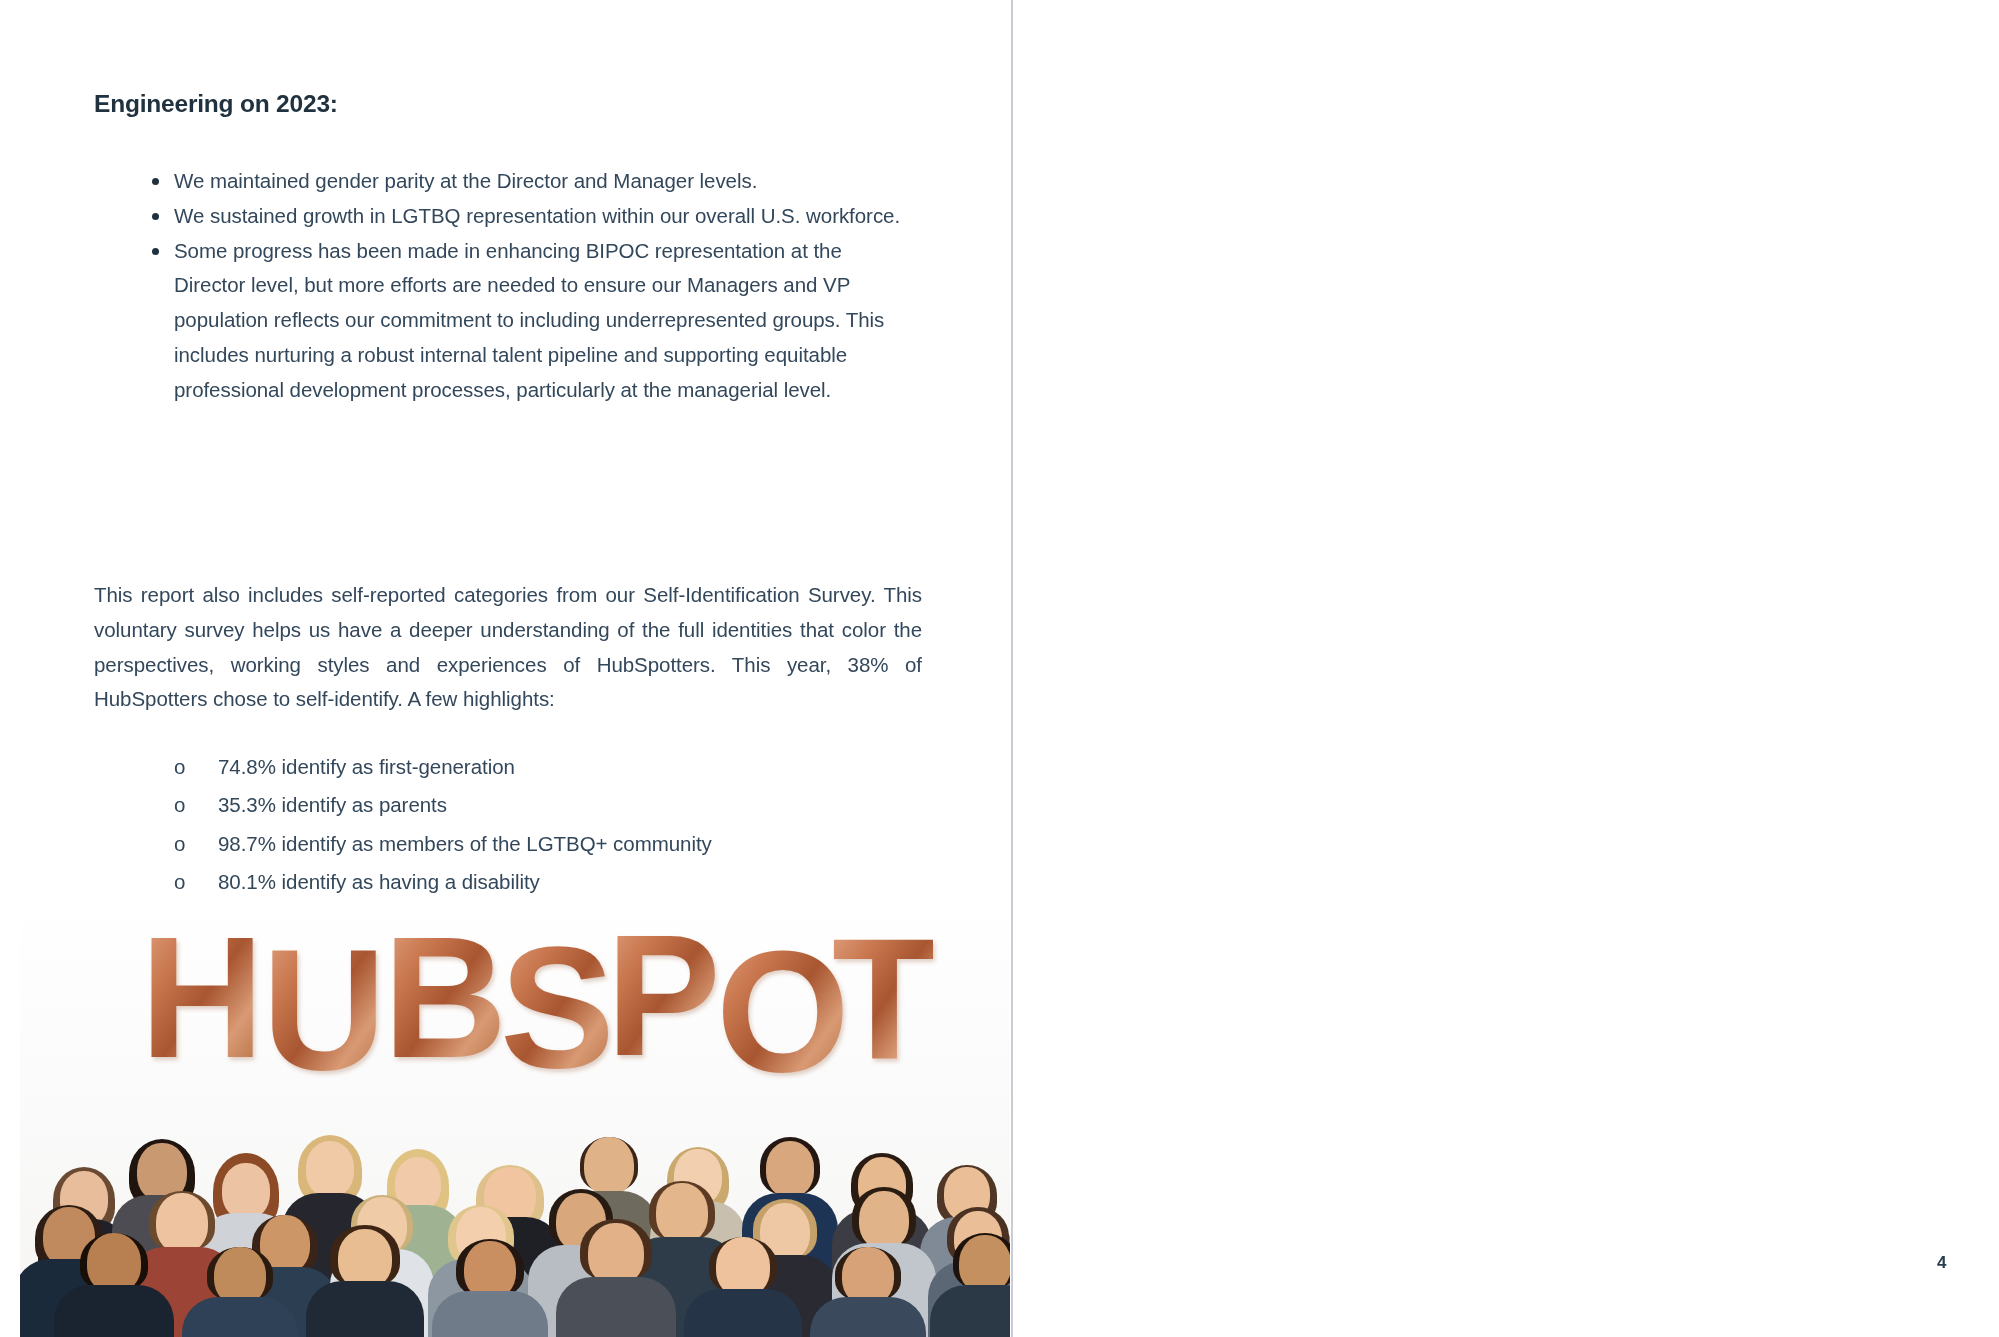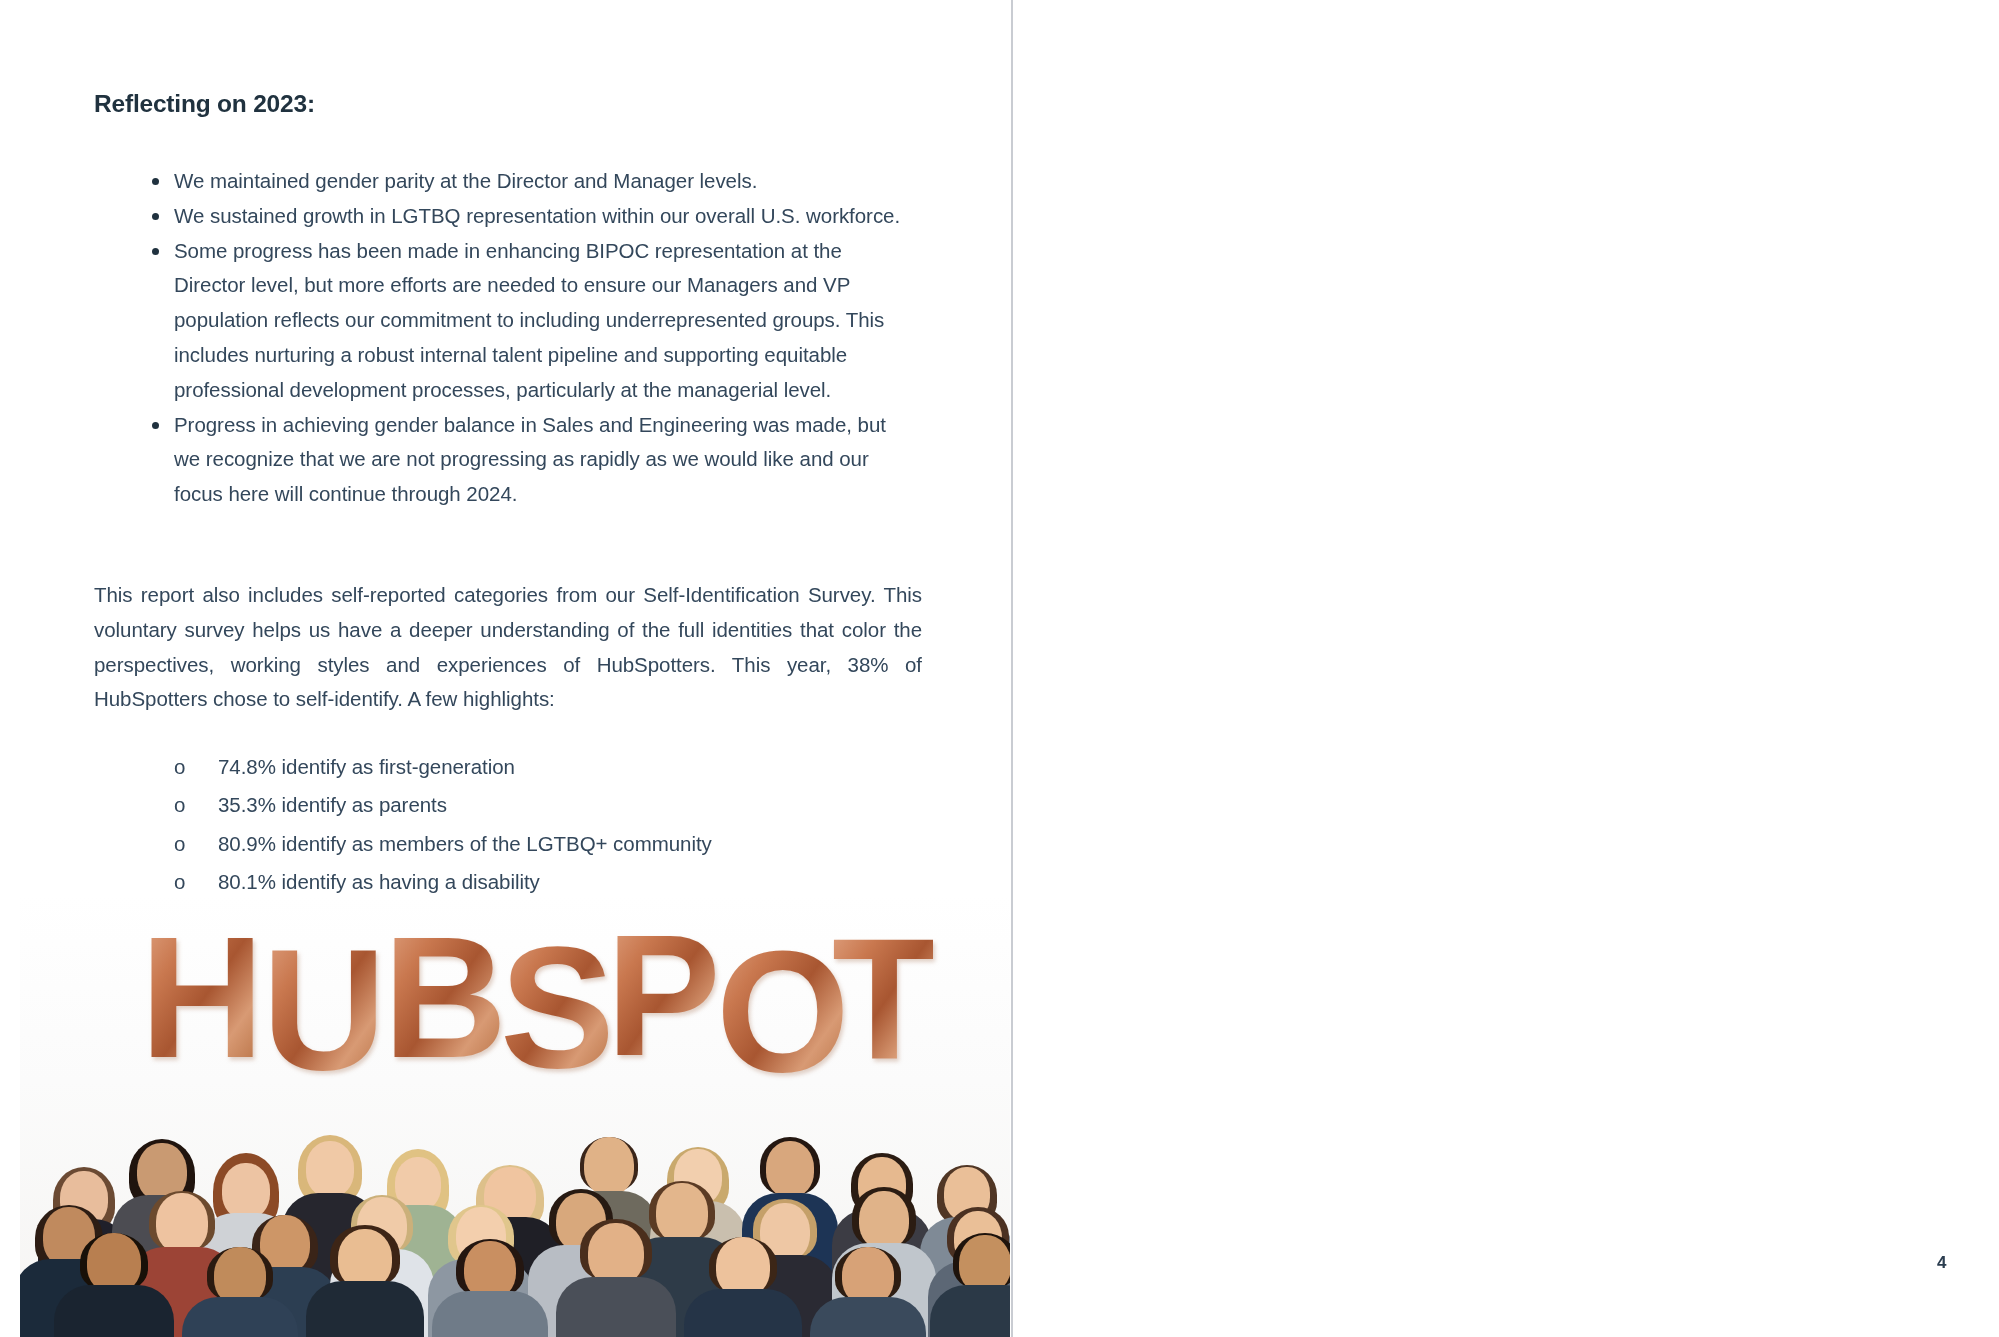--- a/index.html
+++ b/index.html
@@ -186,43 +186,42 @@
 </style>
 </head>
 <body>
 
 <div class="page">
 
   <div class="divider"></div>
 
   <div class="col-left">
 
-    <div id="left-heading" class="heading">Reflecting on 2023:</div>
+    <div id="left-heading" class="heading">Engineering on 2023:</div>
 
     <ul id="left-bullets" class="body-text">
       <li>We maintained gender parity at the Director and Manager levels.</li>
       <li>We sustained growth in LGTBQ representation within our overall U.S. workforce.</li>
       <li>Some progress has been made in enhancing BIPOC representation at the Director level, but more efforts are needed to ensure our Managers and VP population reflects our commitment to including underrepresented groups. This includes nurturing a robust internal talent pipeline and supporting equitable professional development processes, particularly at the managerial level.</li>
-      <li>Progress in achieving gender balance in Sales and Engineering was made, but we recognize that we are not progressing as rapidly as we would like and our focus here will continue through 2024.</li>
     </ul>
 
     <p id="left-para" class="body-text">This report also includes self-reported categories from our Self-Identification Survey. This voluntary survey helps us have a deeper understanding of the full identities that color the perspectives, working styles and experiences of HubSpotters. This year, 38% of HubSpotters chose to self-identify. A few highlights:</p>
 
     <ul id="left-subbullets" class="body-text">
       <li>
         <span class="marker">o</span>
         <span>74.8% identify as first-generation</span>
       </li>
       <li>
         <span class="marker">o</span>
         <span>35.3% identify as parents</span>
       </li>
       <li>
         <span class="marker">o</span>
-        <span>80.9% identify as members of the LGTBQ+ community</span>
+        <span>98.7% identify as members of the LGTBQ+ community</span>
       </li>
       <li>
         <span class="marker">o</span>
         <span>80.1% identify as having a disability</span>
       </li>
     </ul>
 
     <div class="photo">
       <div class="photo-bg"></div>
 

